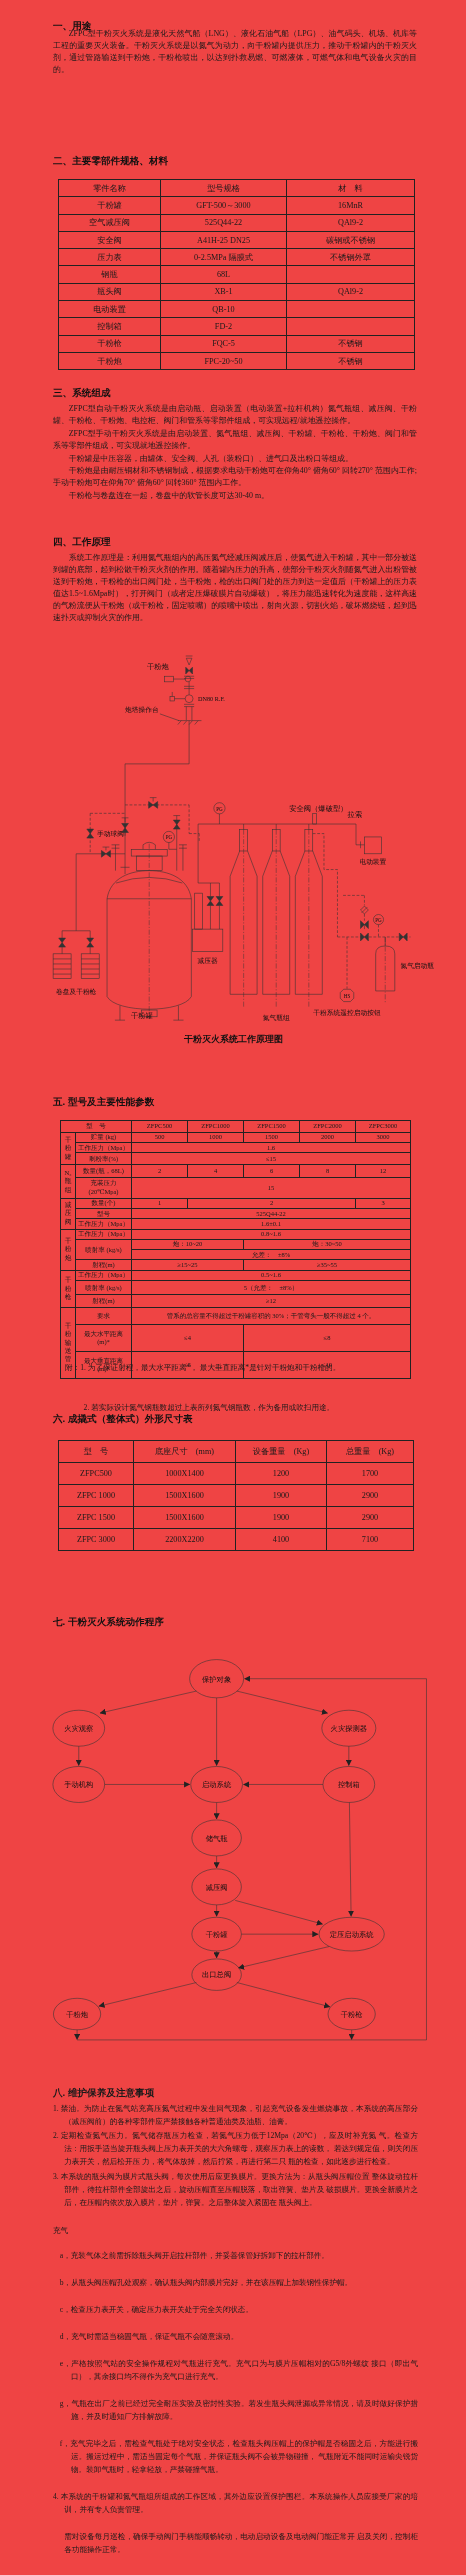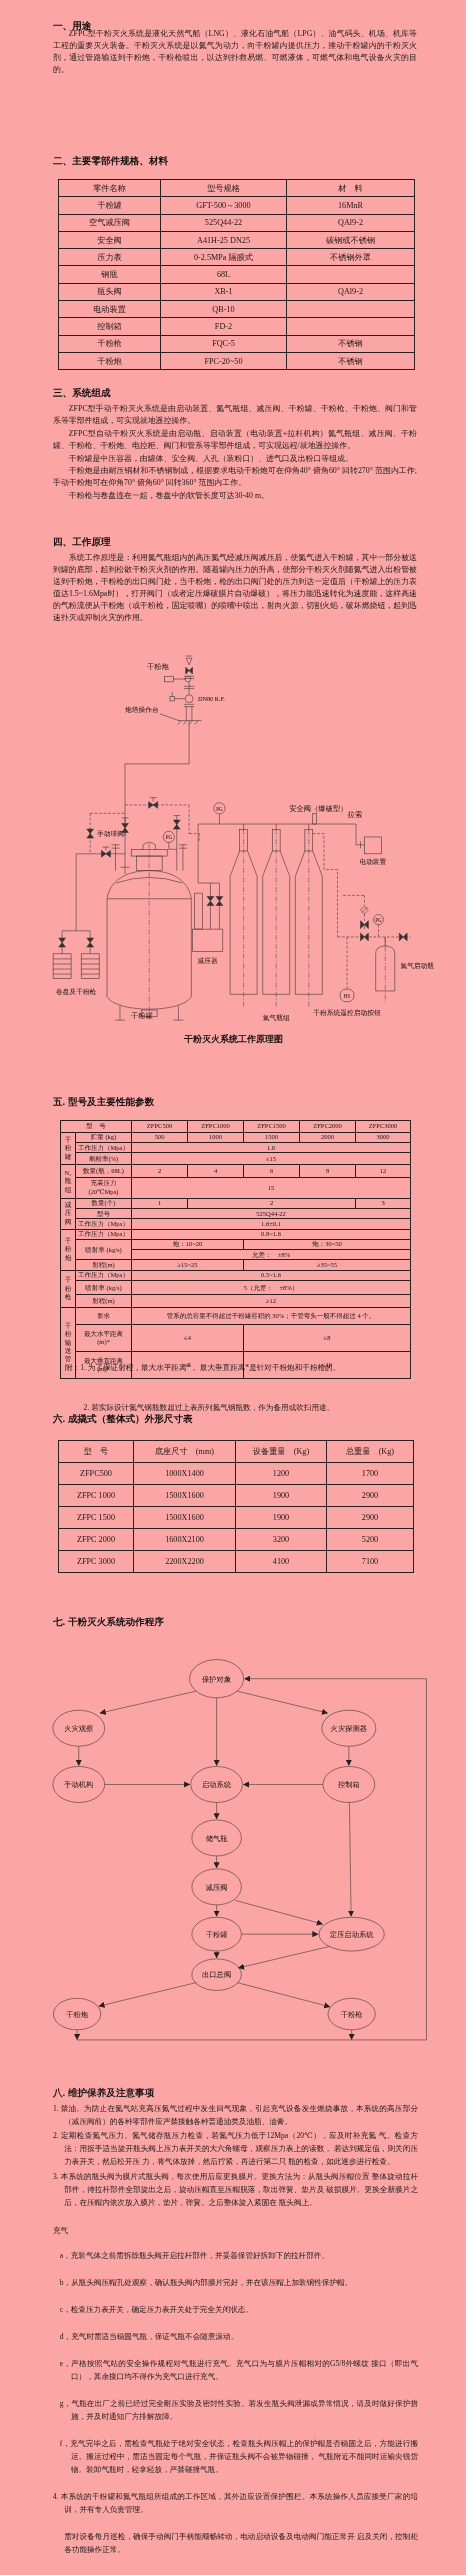--- a/index.html
+++ b/index.html
@@ -1,16 +1,16 @@
 <!DOCTYPE html>
 <html style="font-size:9px"><head>
 <meta charset="utf-8">
 <style>
   html,body{margin:0;padding:0;background:#e8e8e8;}
-  #page{position:relative;width:467px;height:2576px;background:#fca5a5;margin:0 auto;
+  #page{position:relative;width:467px;height:2576px;background:#ef4444;margin:0 auto;
         font-family:"Liberation Serif","DejaVu Serif",serif;color:#1a1a1a;overflow:hidden;}
   .htitle{position:absolute;left:53px;font-family:"Liberation Sans","DejaVu Sans",sans-serif;
           font-weight:bold;font-size:9.6px;color:#111;white-space:nowrap;}
   .block{position:absolute;left:53px;width:364px;font-size:7.9px;line-height:12px;text-align:justify;}
   .block p{margin:0;text-indent:2em;}
   .s3block p{line-height:12.4px;}
   table{border-collapse:collapse;table-layout:fixed;}
   .t1{position:absolute;left:58px;top:179px;width:356px;border:1.1px solid #222;}
   .t1 th,.t1 td{border:0.6px solid #222;height:16.3px;text-align:center;font-size:8.2px;font-weight:normal;padding:0 2.2px;overflow:hidden;}
   .t2{position:absolute;left:60px;top:1120px;width:351px;border:1.1px solid #222;font-size:6.5px;}
@@ -112,22 +112,22 @@
     <tr>
           <td>干粉炮</td>
           <td>FPC-20~50</td>
           <td>不锈钢</td>
         </tr>
   </tbody>
     </table>
 
   <div class="htitle" style="top:387px">三、系统组成</div>
   <div class="block s3block" style="top:403px">
+    <p>ZFPC型自动干粉灭火系统是由启动瓶、启动装置（电动装置+拉杆机构）氮气瓶组、减压阀、干粉罐、干粉枪、干粉炮、电控柜、阀门和管系等零部件组成，可实现远程/就地遥控操作。</p>
     <p>ZFPC型手动干粉灭火系统是由启动装置、氮气瓶组、减压阀、干粉罐、干粉枪、干粉炮、阀门和管系等零部件组成，可实现就地遥控操作。</p>
-    <p>ZFPC型自动干粉灭火系统是由启动瓶、启动装置（电动装置+拉杆机构）氮气瓶组、减压阀、干粉罐、干粉枪、干粉炮、电控柜、阀门和管系等零部件组成，可实现远程/就地遥控操作。</p>
     <p>干粉罐是中压容器，由罐体、安全阀、人孔（装粉口）、进气口及出粉口等组成。</p>
     <p>干粉炮是由耐压铜材和不锈钢制成，根据要求电动干粉炮可在仰角40° 俯角60° 回转270° 范围内工作;手动干粉炮可在仰角70° 俯角60° 回转360° 范围内工作。</p>
     <p>干粉枪与卷盘连在一起，卷盘中的软管长度可达30-40 m。</p>
   </div>
 
   <div class="htitle" style="top:536px">四、工作原理</div>
   <div class="block" style="top:552px">
       <p>系统工作原理是：利用氮气瓶组内的高压氮气经减压阀减压后，使氮气进入干粉罐，其中一部分被送到罐的底部，起到松散干粉灭火剂的作用。随着罐内压力的升高，使部分干粉灭火剂随氮气进入出粉管被送到干粉炮，干粉枪的出口阀门处，当干粉炮，枪的出口阀门处的压力到达一定值后（干粉罐上的压力表值达1.5~1.6Mpa时），打开阀门（或者定压爆破膜片自动爆破），将压力能迅速转化为速度能，这样高速的气粉流便从干粉炮（或干粉枪，固定喷嘴）的喷嘴中喷出，射向火源，切割火焰，破坏燃烧链，起到迅速扑灭或抑制火灾的作用。</p>
     </div>
 
@@ -496,26 +496,20 @@
           <td>1900</td>
           <td>2900</td>
         </tr>
     <tr>
           <td>ZFPC 1500</td>
           <td>1500X1600</td>
           <td>1900</td>
           <td>2900</td>
         </tr>
     <tr>
-          <td>ZFPC 2000</td>
-          <td>1600X2100</td>
-          <td>3200</td>
-          <td>5200</td>
-        </tr>
-    <tr>
           <td>ZFPC 3000</td>
           <td>2200X2200</td>
           <td>4100</td>
           <td>7100</td>
         </tr>
   </tbody>
     </table>
 
   <div class="htitle" style="top:1616px">七. 干粉灭火系统动作程序</div>
 

